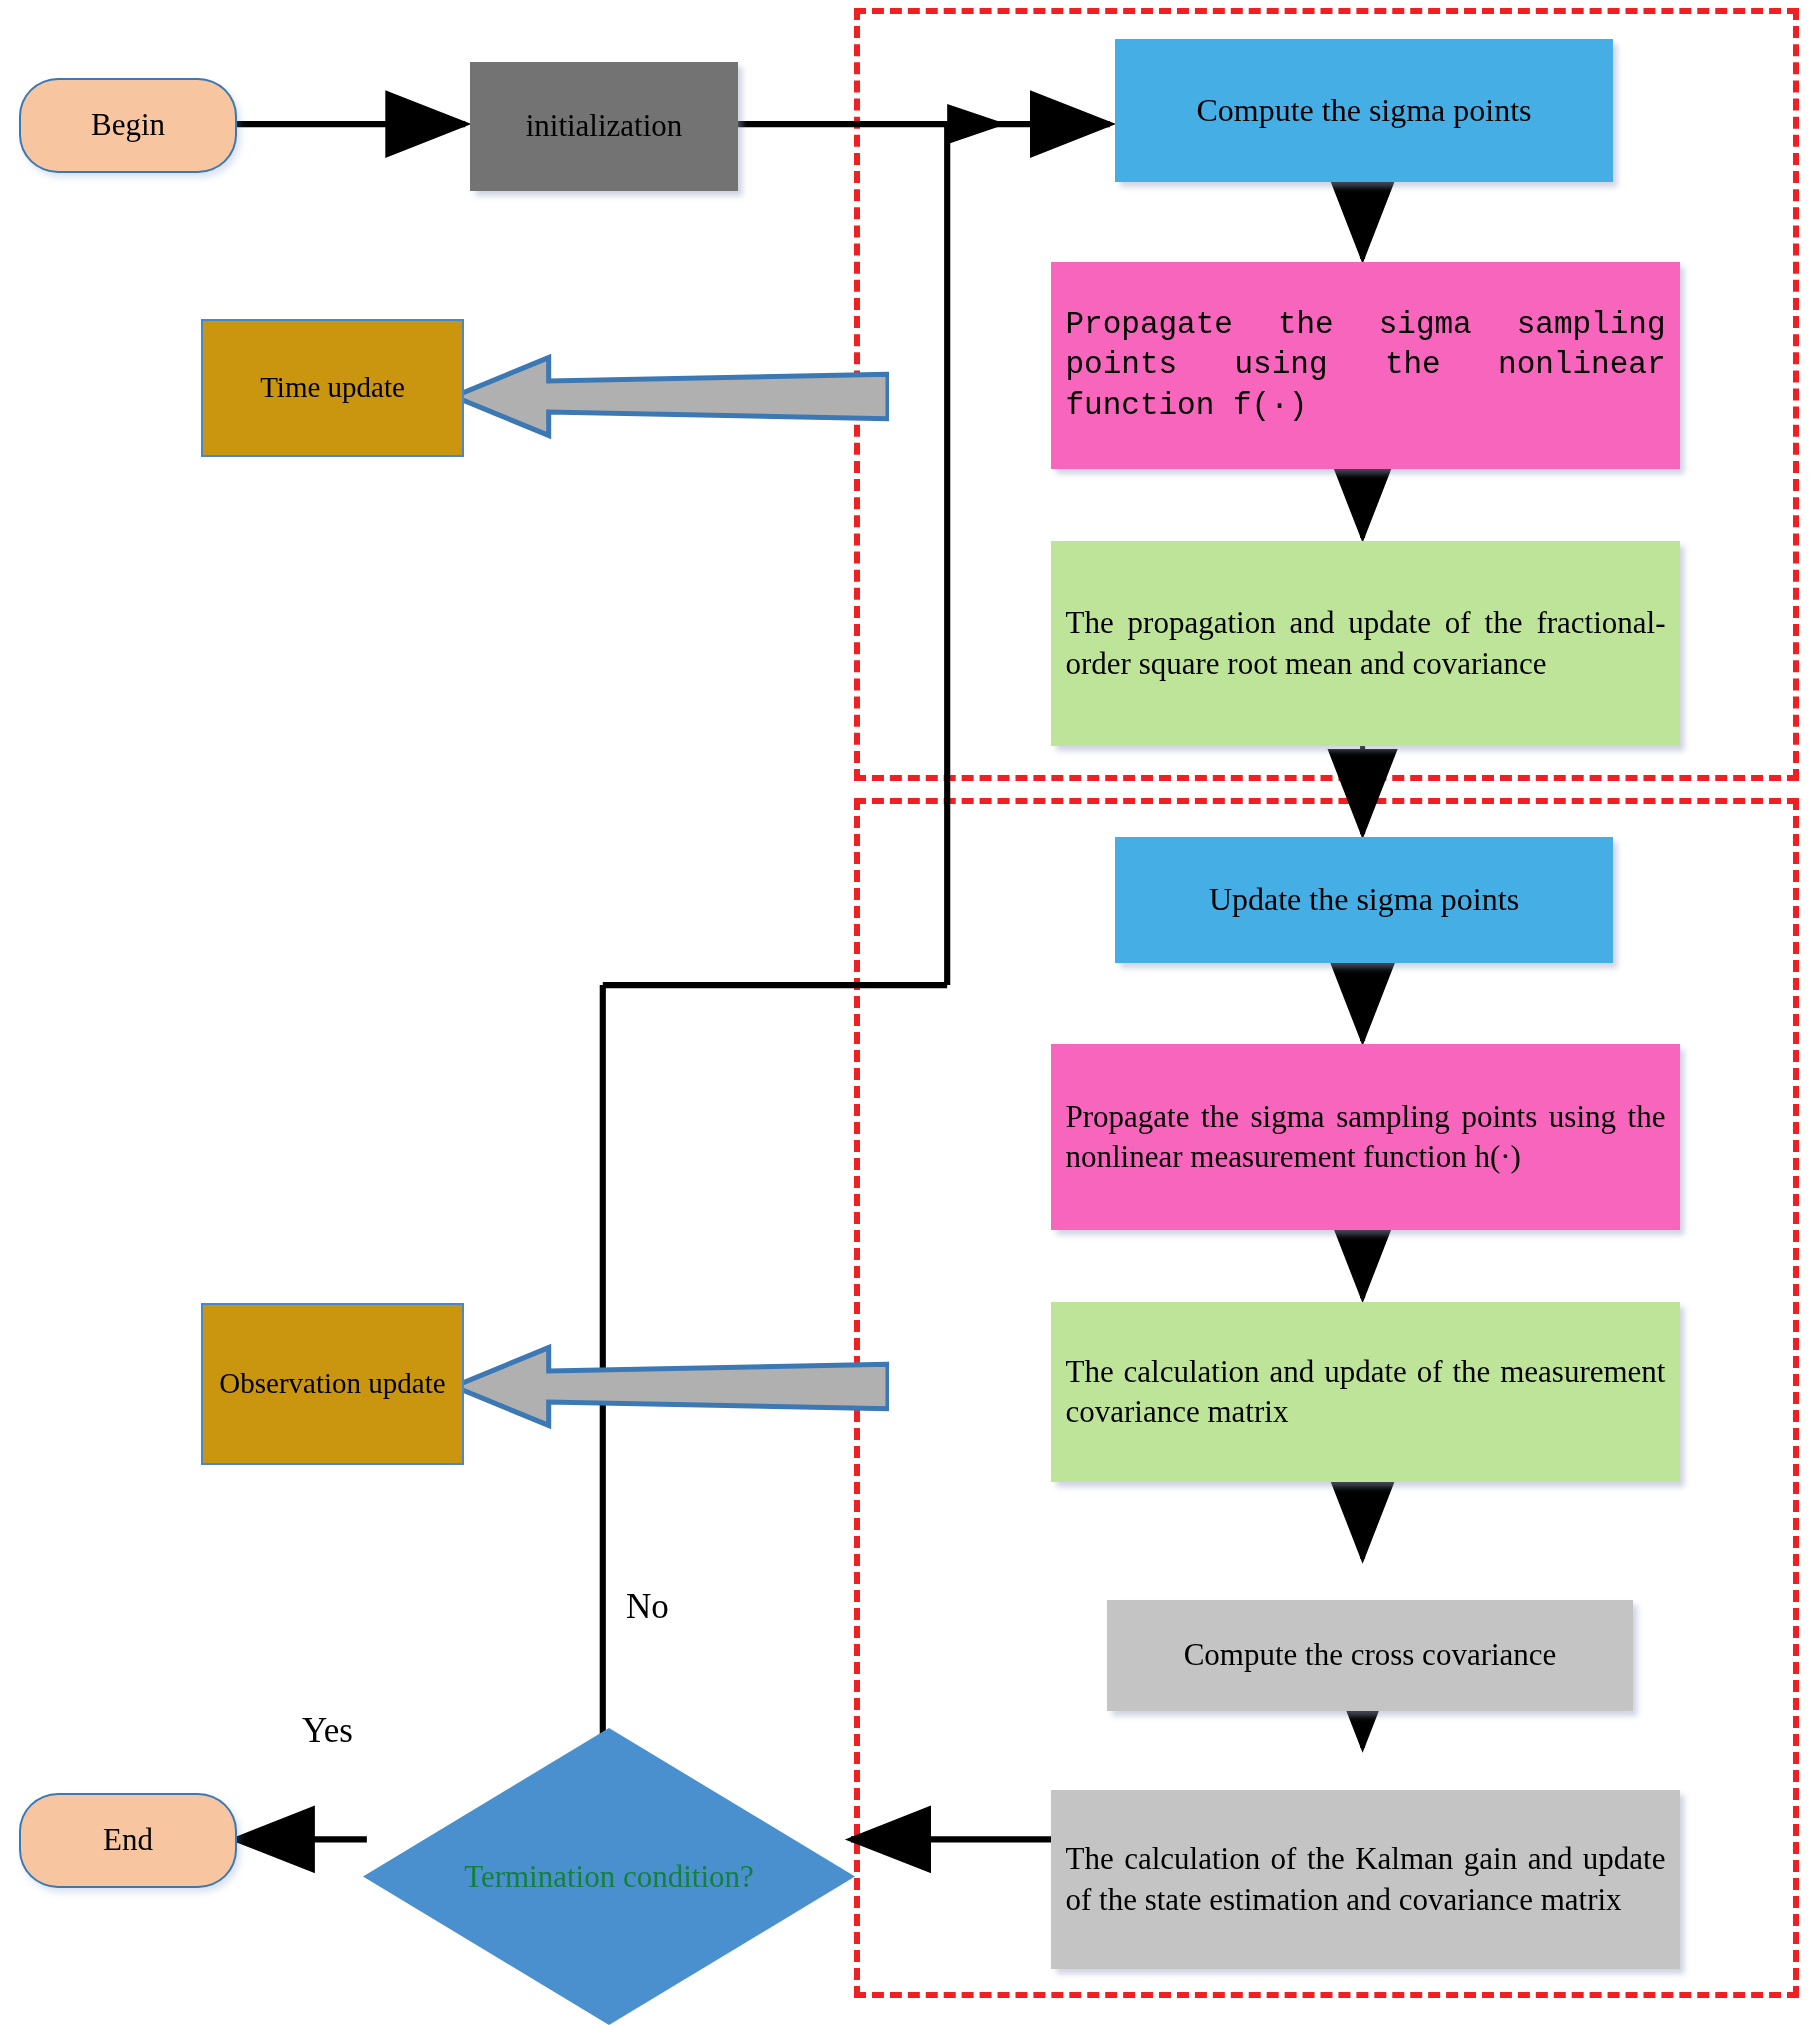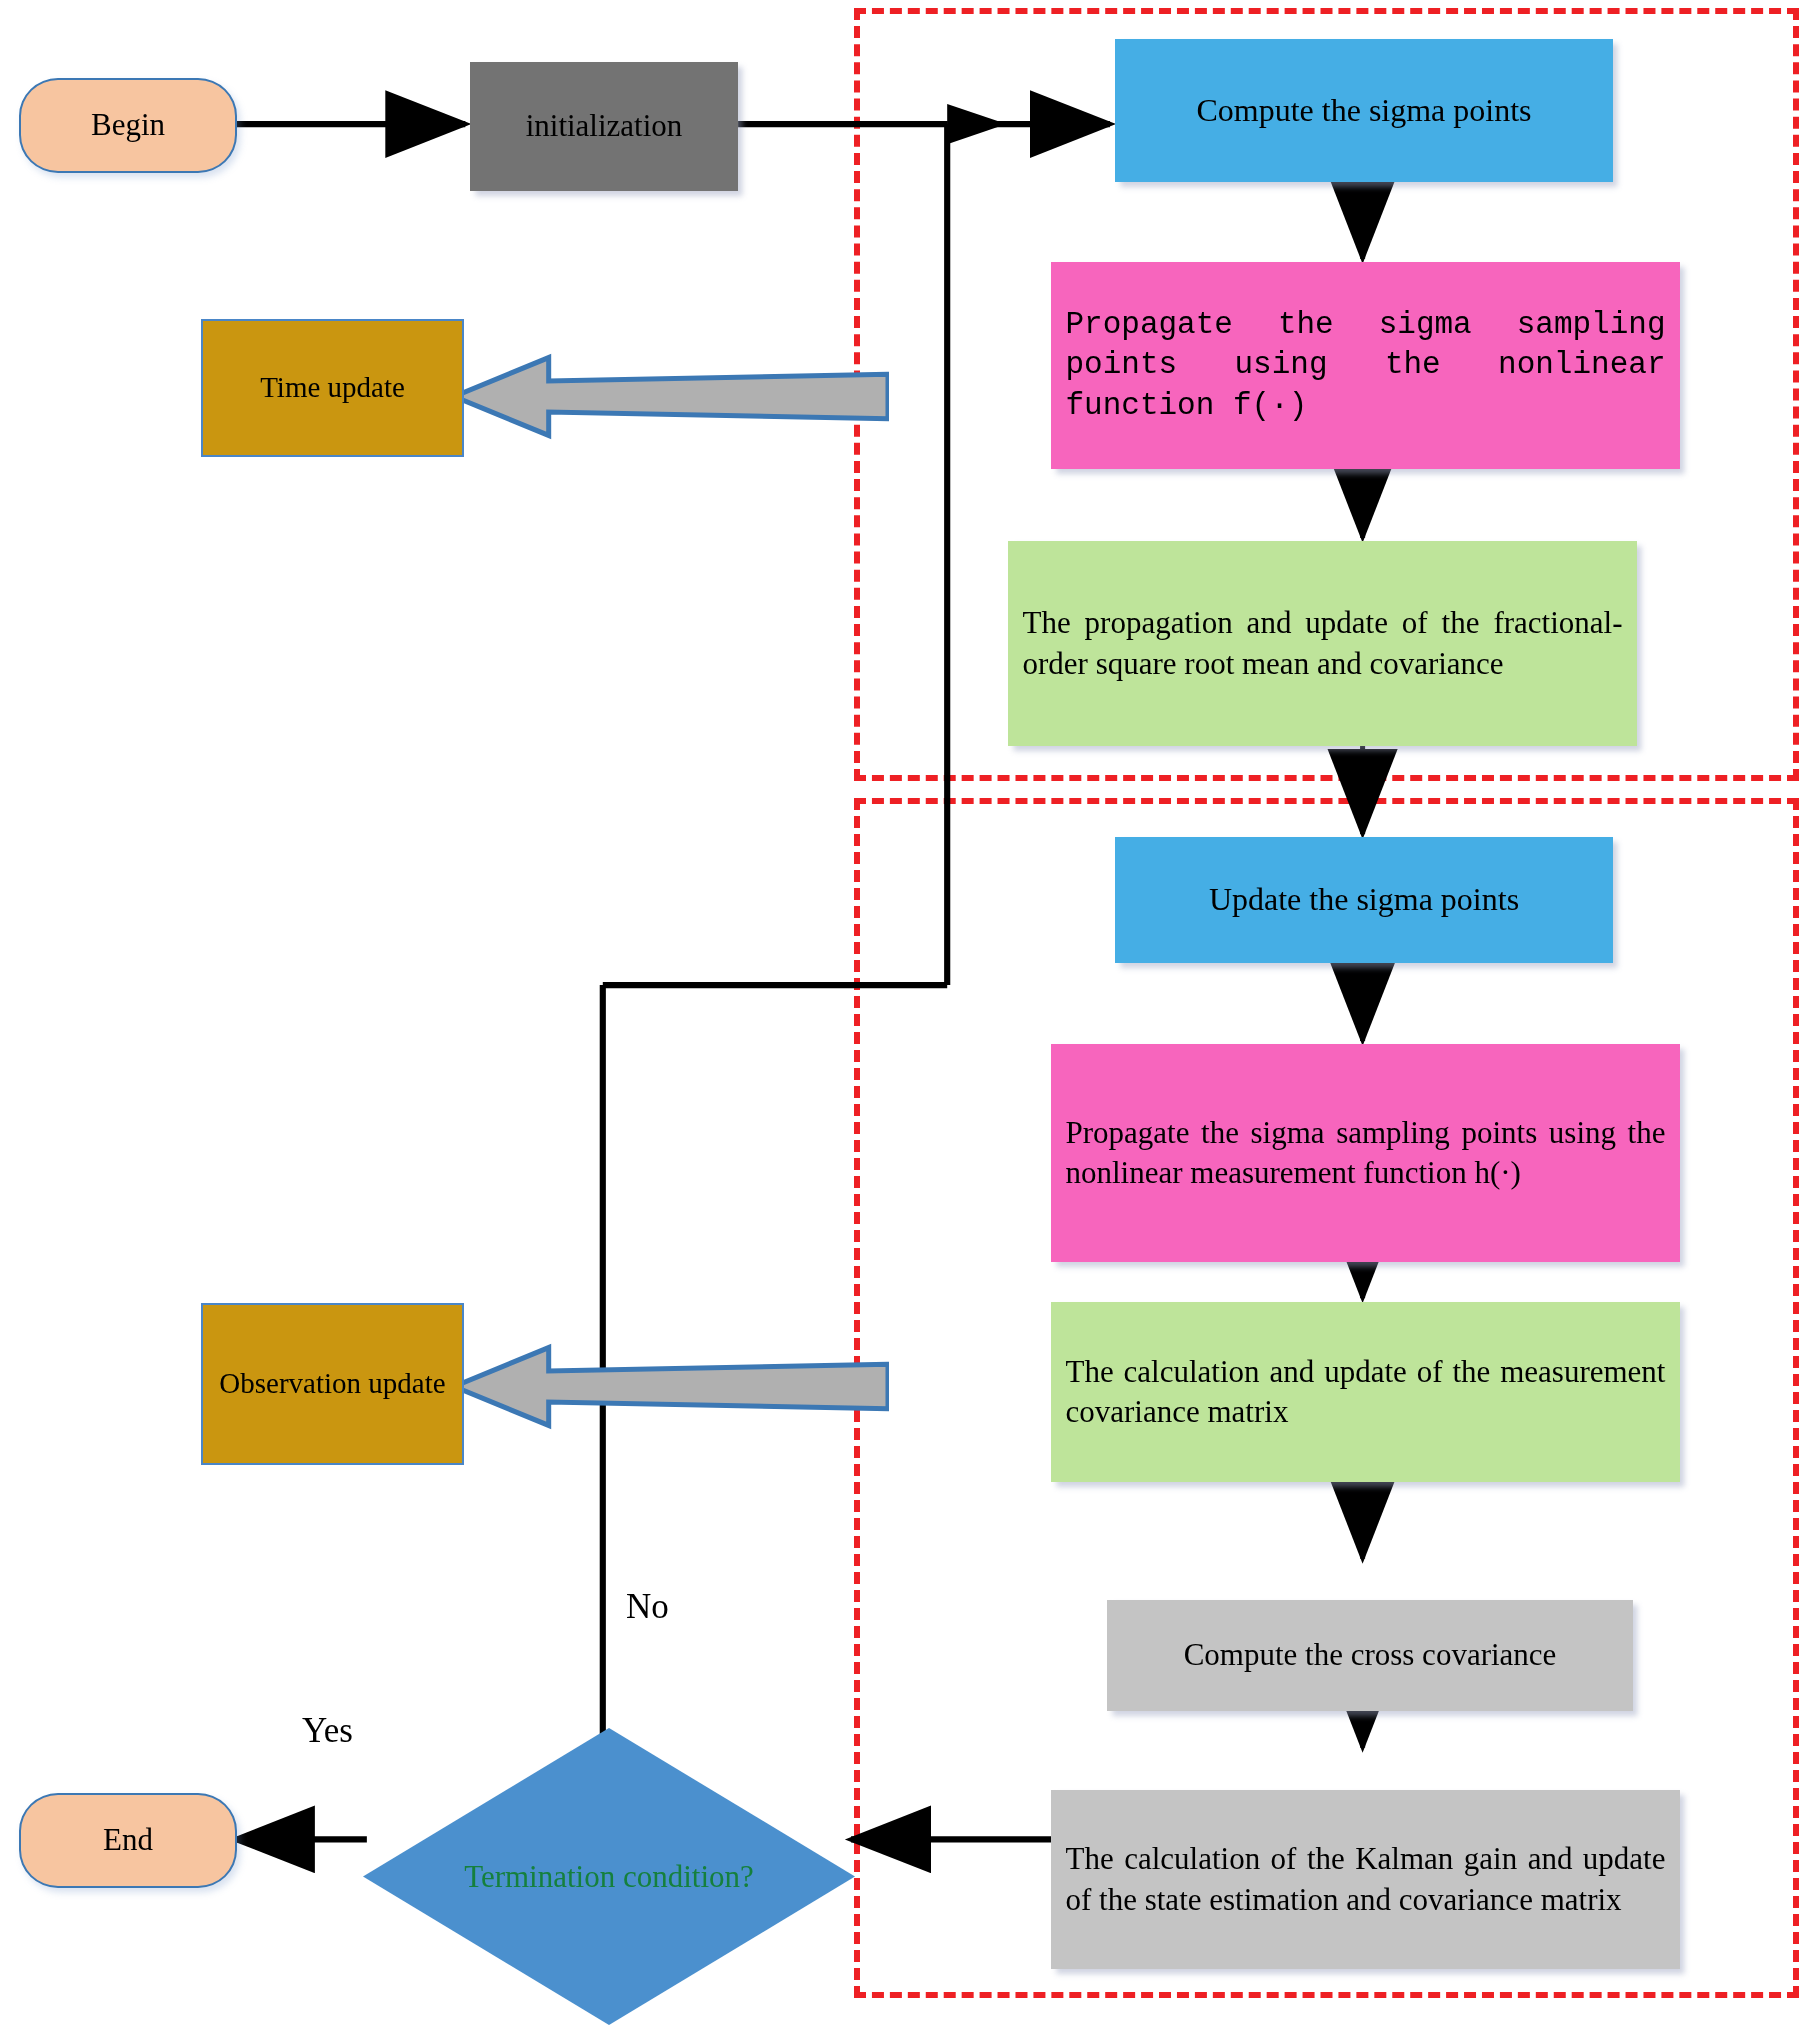--- a/index.html
+++ b/index.html
@@ -117,29 +117,29 @@
   </div>
 
   <div class="node proc blue" style="left:1115px;top:39px;width:498px;height:143px;">
     <span class="txt">Compute the sigma points</span>
   </div>
 
   <div class="node proc pink justify" style="left:1051px;top:262px;width:629px;height:207px;font-family:Liberation Mono, monospace;">
     <span class="txt">Propagate the sigma sampling points using the nonlinear function f(·)</span>
   </div>
 
-  <div class="node proc green justify" style="left:1008px;top:541px;width:629px;height:205px;">
+  <div class="node proc green justify" style="left:1051px;top:541px;width:629px;height:205px;">
     <span class="txt">The propagation and update of the fractional-order square root mean and covariance</span>
   </div>
 
   <div class="node proc blue" style="left:1115px;top:837px;width:498px;height:126px;">
     <span class="txt">Update the sigma points</span>
   </div>
 
-  <div class="node proc pink justify" style="left:1051px;top:1044px;width:629px;height:218px;">
+  <div class="node proc pink justify" style="left:1051px;top:1044px;width:629px;height:186px;">
     <span class="txt">Propagate the sigma sampling points using the nonlinear measurement function h(·)</span>
   </div>
 
   <div class="node proc green justify" style="left:1051px;top:1302px;width:629px;height:180px;">
     <span class="txt">The calculation and update of the measurement covariance matrix</span>
   </div>
 
   <div class="node proc gray" style="left:1107px;top:1561px;width:526px;height:111px;">
     <span class="txt">Compute the cross covariance</span>
   </div>

